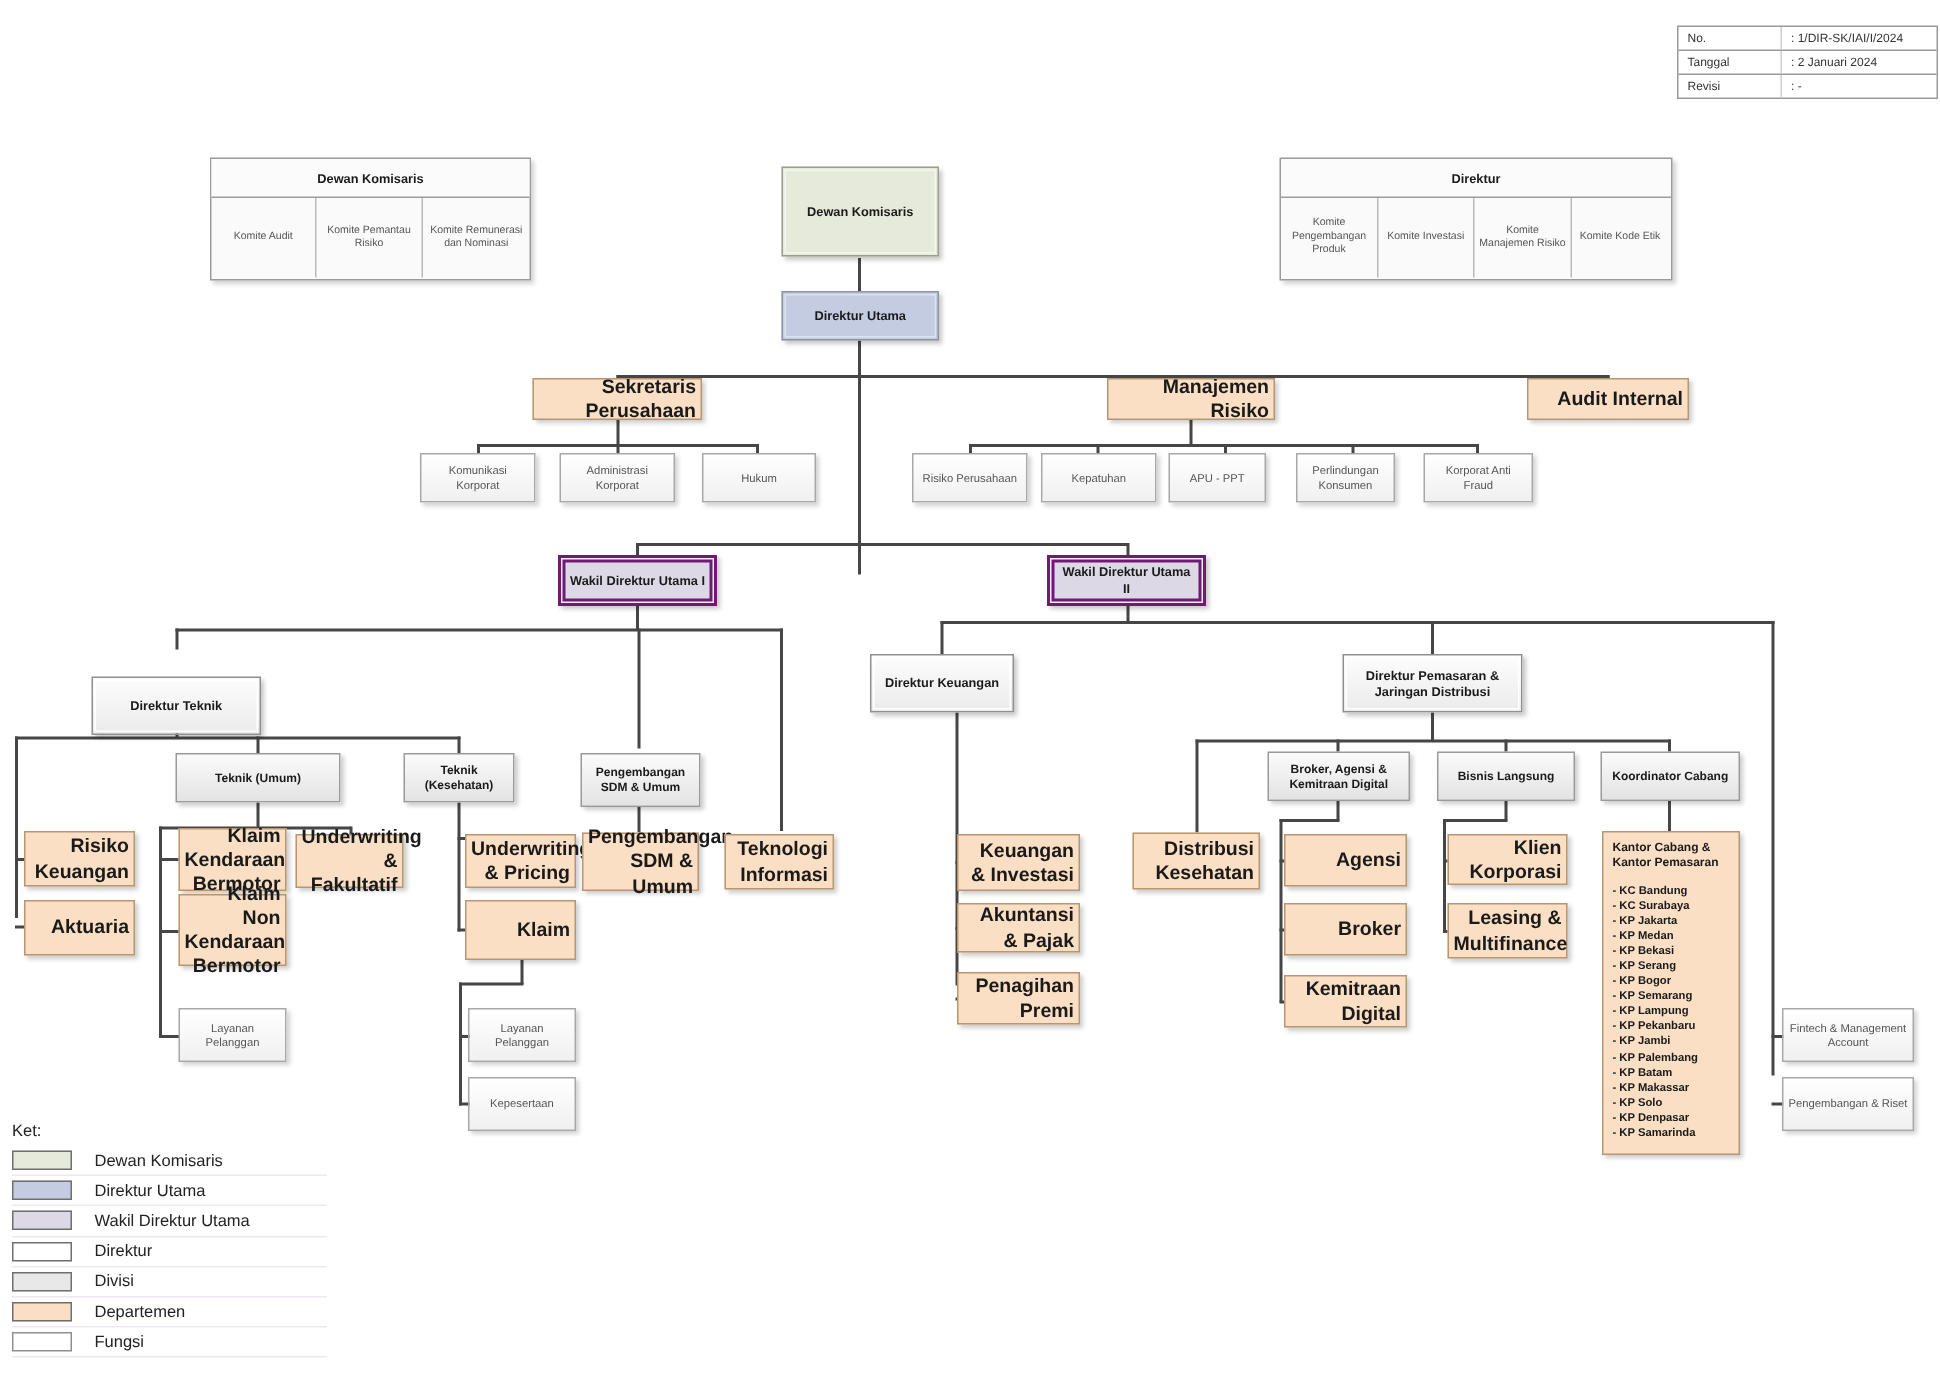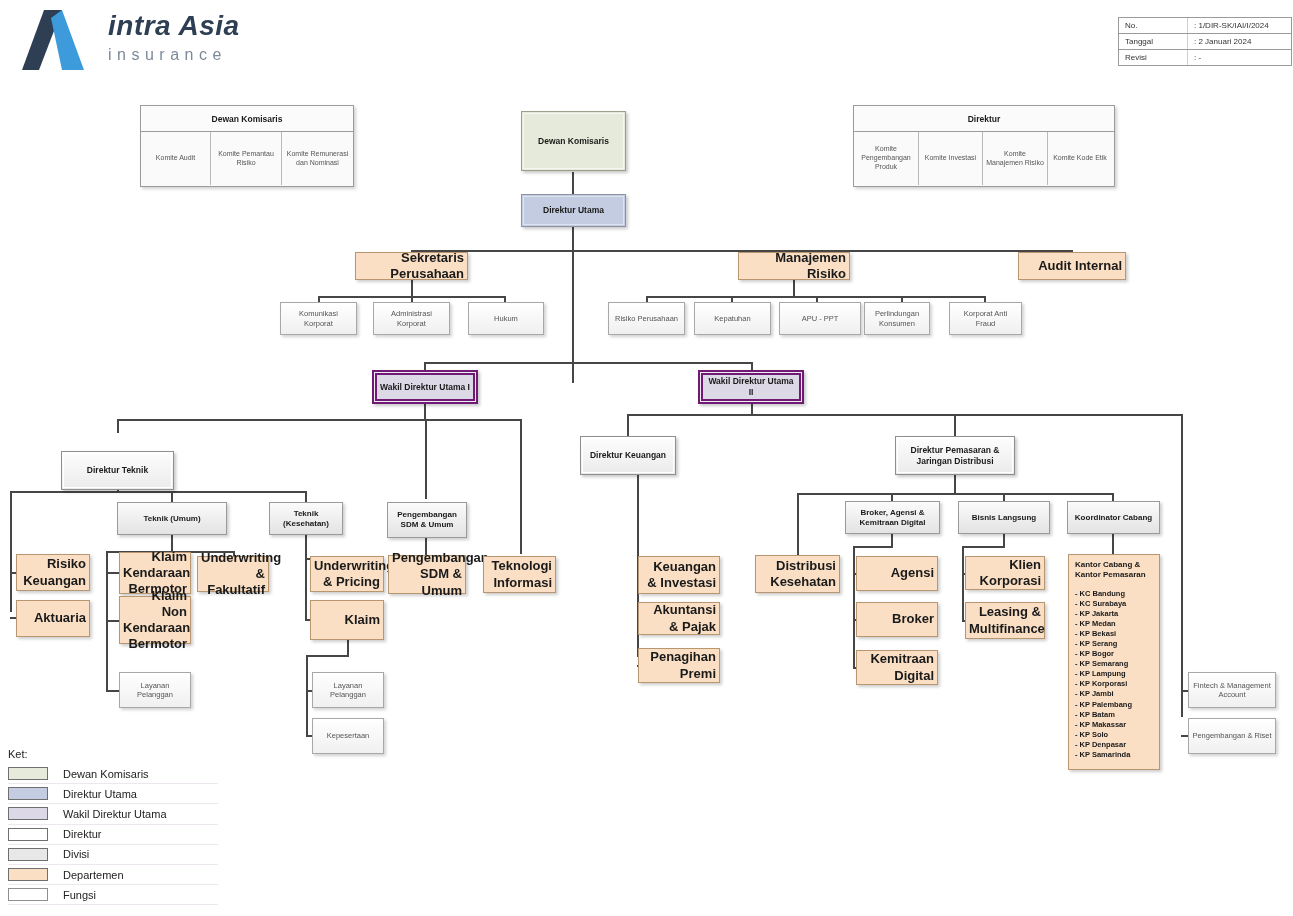--- a/index.html
+++ b/index.html
@@ -72,30 +72,20 @@
   .sw-direktur{background:#ffffff;border:1px solid #6f6f6f;}
   .sw-divisi{background:#e8e8e8;border:1px solid #6f6f6f;}
   .sw-dept{background:#fadfc4;border:1px solid #6f6f6f;}
   .sw-fungsi{background:#ffffff;border:1px solid #8f8f8f;}
 </style>
 </head>
 <body>
 
 <div id="page">
 
-  <div class="logo-wrap">
-    <svg class="logo-mark" viewBox="0 0 72 64">
-      <path d="M22 2 L40 2 L17 62 L0 62 Z" fill="#2e3f54"></path>
-      <path d="M29 10 L40 2 L62 62 L40 62 Z" fill="#3d9bdc"></path>
-    </svg>
-    <div class="logo-text">
-      <div class="logo-title">intra Asia</div>
-      <div class="logo-sub">insurance</div>
-    </div>
-  </div>
 
   <div class="docinfo">
     <div class="r">
       <div class="k">No.</div>
       <div class="v">: 1/DIR-SK/IAI/I/2024</div>
     </div>
     <div class="r">
       <div class="k">Tanggal</div>
       <div class="v">: 2 Januari 2024</div>
     </div>
@@ -248,21 +238,21 @@
   <div class="bx v-fungsi" style="left:468px;top:302px;width:76px;height:33px;">
       <span class="t">Hukum</span>
     </div>
 
   <div class="bx v-fungsi" style="left:608px;top:302px;width:77px;height:33px;">
       <span class="t">Risiko Perusahaan</span>
     </div>
   <div class="bx v-fungsi" style="left:694px;top:302px;width:77px;height:33px;">
       <span class="t">Kepatuhan</span>
     </div>
-  <div class="bx v-fungsi" style="left:779px;top:302px;width:82px;height:33px;">
+  <div class="bx v-fungsi" style="left:779px;top:302px;width:65px;height:33px;">
       <span class="t">APU - PPT</span>
     </div>
   <div class="bx v-fungsi" style="left:864px;top:302px;width:66px;height:33px;">
       <span class="t">Perlindungan Konsumen</span>
     </div>
   <div class="bx v-fungsi" style="left:949px;top:302px;width:73px;height:33px;">
       <span class="t">Korporat Anti Fraud</span>
     </div>
 
   <div class="bx v-wakil" style="left:372px;top:370px;width:106px;height:34px;">
@@ -383,21 +373,21 @@
     <div class="kc-list">
       <div>- KC Bandung</div>
       <div>- KC Surabaya</div>
       <div>- KP Jakarta</div>
       <div>- KP Medan</div>
       <div>- KP Bekasi</div>
       <div>- KP Serang</div>
       <div>- KP Bogor</div>
       <div>- KP Semarang</div>
       <div>- KP Lampung</div>
-      <div>- KP Korporasi</div>
+      <div>- KP Pekanbaru</div>
       <div>- KP Jambi</div>
       <div>- KP Palembang</div>
       <div>- KP Batam</div>
       <div>- KP Makassar</div>
       <div>- KP Solo</div>
       <div>- KP Denpasar</div>
       <div>- KP Samarinda</div>
     </div>
   </div>
 

